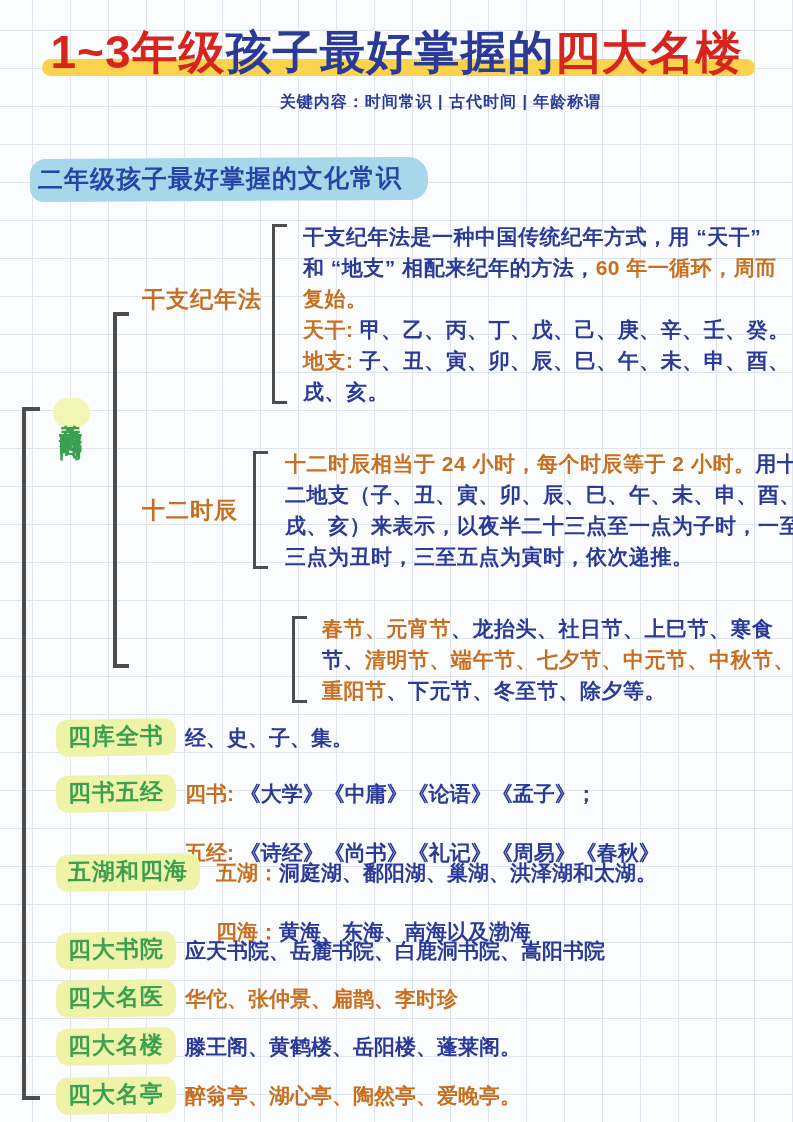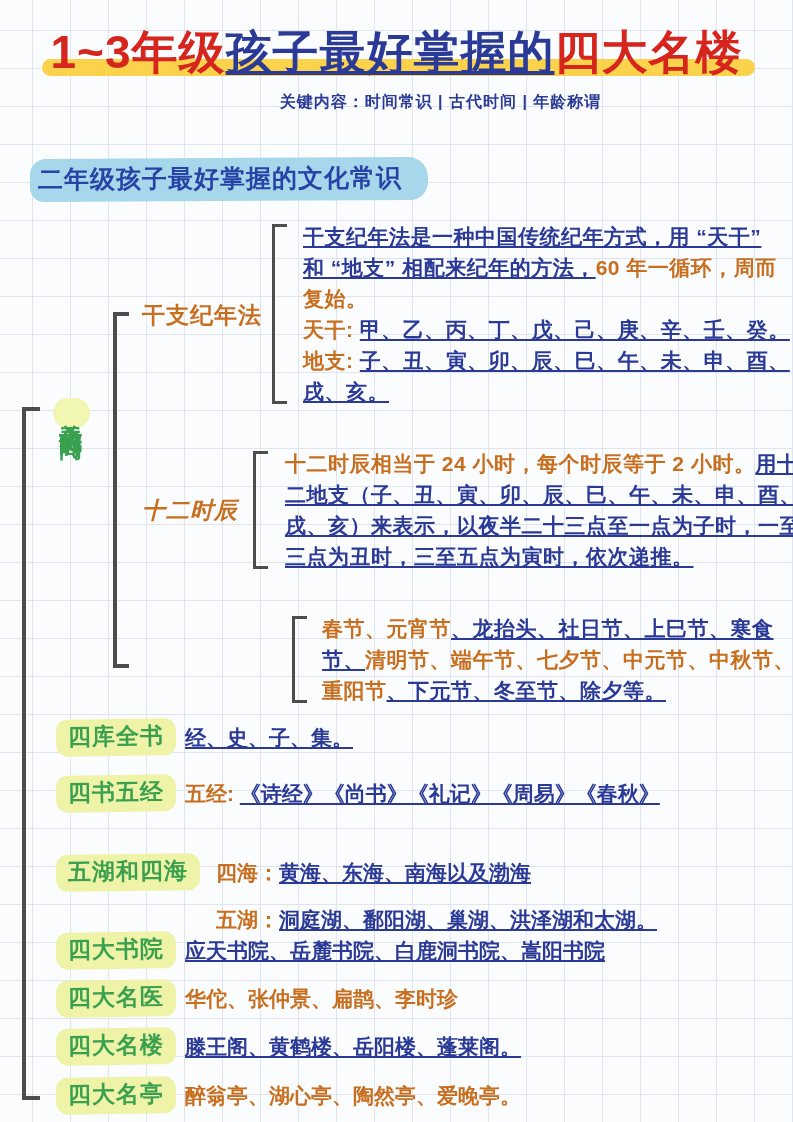--- a/index.html
+++ b/index.html
@@ -18,21 +18,21 @@
     background-position:-6px -8px;
   }
   
   .title{position:absolute;top:24px;left:0;width:100%;text-align:center;
          font-size:46px;letter-spacing:1px;line-height:56px;}
   .title-inner{position:relative;display:inline-block;white-space:nowrap;}
   .yellow-bar{position:absolute;left:-8px;right:-12px;bottom:4px;height:17px;
               background:#fbd24b;border-radius:9px;z-index:0;}
   .title-text{position:relative;z-index:1;}
   .seg-red{color:#d6251d;margin-top:12px;}
-  .seg-blue{color:#2a3a96;text-decoration:underline;}
+  .seg-blue{color:#2a3a96;}
   .seg-orange{color:#c76f1e;text-align:center;}
   
   .subtitle{position:absolute;top:92px;left:0;width:100%;text-align:center;
             font-size:16px;color:#2a3a96;letter-spacing:1px;padding-left:44px;}
   .section-header{position:absolute;top:158px;left:30px;
                   font-size:25px;color:#2743a6;letter-spacing:1px;
                   background:#a6d7ea;border-radius:16px 20px 18px 14px;
                   padding:4px 26px 6px 8px;transform:rotate(-0.3deg);}
   
   .bracket{position:absolute;border:4px solid #4d4d4d;border-right:none;}
@@ -53,21 +53,21 @@
   #cb2{left:253px;top:448px;width:532px;padding-left:32px;}
   #cb3{left:292px;top:613px;width:496px;padding-left:30px;}
   
   .row{position:absolute;left:0;width:793px;font-size:21px;line-height:31px;}
   .rlabel{position:absolute;left:56px;top:-3px;color:#3aa04f;font-size:23px;
           letter-spacing:1px;background:#eef3a8;border-radius:12px;
           padding:2px 12px 4px;transform:rotate(-0.8deg);white-space:nowrap;}
   .rcontent{position:absolute;left:185px;top:0;}
   .indent2 .rcontent{left:216px;}
   .rcontent .cline{white-space:nowrap;}
-  .rcontent .cline + .cline{margin-top:16px;}
+  .rcontent .cline + .cline{margin-top:28px;}
 </style>
 </head>
 <body>
 
 <div class="page">
 
   <div class="title">
     <span class="title-inner">
       <span class="yellow-bar"></span>
       <span class="title-text"><span class="seg-red">1~3年级</span><span class="seg-blue">孩子最好掌握的</span><span class="seg-red">四大名楼</span></span>
@@ -75,32 +75,32 @@
   </div>
 
   <div class="subtitle">关键内容：时间常识 | 古代时间 | 年龄称谓</div>
 
   <div class="section-header">二年级孩子最好掌握的文化常识</div>
 
   <div class="bracket outer-bracket"></div>
   <div class="vlabel">关于古代的时间</div>
   <div class="bracket inner-bracket"></div>
 
-  <div class="blabel" style="left:142px;top:302px;text-align:right;">干支纪年法</div>
+  <div class="blabel" style="left:142px;top:286px;text-align:right;">干支纪年法</div>
   <div class="cblock" id="cb1">
     <div class="cbracket"></div>
     <div class="cline"><span class="seg-blue">干支纪年法是一种中国传统纪年方式，用 “天干”</span></div>
     <div class="cline"><span class="seg-blue">和 “地支” 相配来纪年的方法，</span><span class="seg-orange">60 年一循环，周而</span></div>
     <div class="cline"><span class="seg-orange">复始。</span></div>
     <div class="cline"><span class="seg-orange">天干: </span><span class="seg-blue">甲、乙、丙、丁、戊、己、庚、辛、壬、癸。</span></div>
     <div class="cline"><span class="seg-orange">地支: </span><span class="seg-blue">子、丑、寅、卯、辰、巳、午、未、申、酉、</span></div>
     <div class="cline"><span class="seg-blue">戌、亥。</span></div>
   </div>
 
-  <div class="blabel" style="left:142px;top:497px;font-style:italic;">十二时辰</div>
+  <div class="blabel" style="left:142px;top:497px;">十二时辰</div>
   <div class="cblock" id="cb2">
     <div class="cbracket"></div>
     <div class="cline"><span class="seg-orange">十二时辰相当于 24 小时，每个时辰等于 2 小时。</span><span class="seg-blue">用十</span></div>
     <div class="cline"><span class="seg-blue">二地支（子、丑、寅、卯、辰、巳、午、未、申、酉、</span></div>
     <div class="cline"><span class="seg-blue">戌、亥）来表示，以夜半二十三点至一点为子时，一至</span></div>
     <div class="cline"><span class="seg-blue">三点为丑时，三至五点为寅时，依次递推。</span></div>
   </div>
 
   <div class="cblock" id="cb3">
     <div class="cbracket"></div>
@@ -112,29 +112,30 @@
   <div class="row" style="top:722px;">
     <span class="rlabel">四库全书</span>
     <div class="rcontent">
       <div class="cline"><span class="seg-blue">经、史、子、集。</span></div>
     </div>
   </div>
 
   <div class="row" style="top:778px;">
     <span class="rlabel">四书五经</span>
     <div class="rcontent">
+      <div class="cline"><span class="seg-orange">四书: </span><span class="seg-blue">《大学》《中庸》《论语》《孟子》；</span></div>
       <div class="cline"><span class="seg-orange">五经: </span><span class="seg-blue">《诗经》《尚书》《礼记》《周易》《春秋》</span></div>
     </div>
   </div>
 
   <div class="row indent2" style="top:857px;">
     <span class="rlabel">五湖和四海</span>
     <div class="rcontent">
+      <div class="cline"><span class="seg-orange">五湖：</span><span class="seg-blue">洞庭湖、鄱阳湖、巢湖、洪泽湖和太湖。</span></div>
       <div class="cline"><span class="seg-orange">四海：</span><span class="seg-blue">黄海、东海、南海以及渤海</span></div>
-      <div class="cline"><span class="seg-orange">五湖：</span><span class="seg-blue">洞庭湖、鄱阳湖、巢湖、洪泽湖和太湖。</span></div>
     </div>
   </div>
 
   <div class="row" style="top:935px;">
     <span class="rlabel">四大书院</span>
     <div class="rcontent">
       <div class="cline"><span class="seg-blue">应天书院、岳麓书院、白鹿洞书院、嵩阳书院</span></div>
     </div>
   </div>
 

